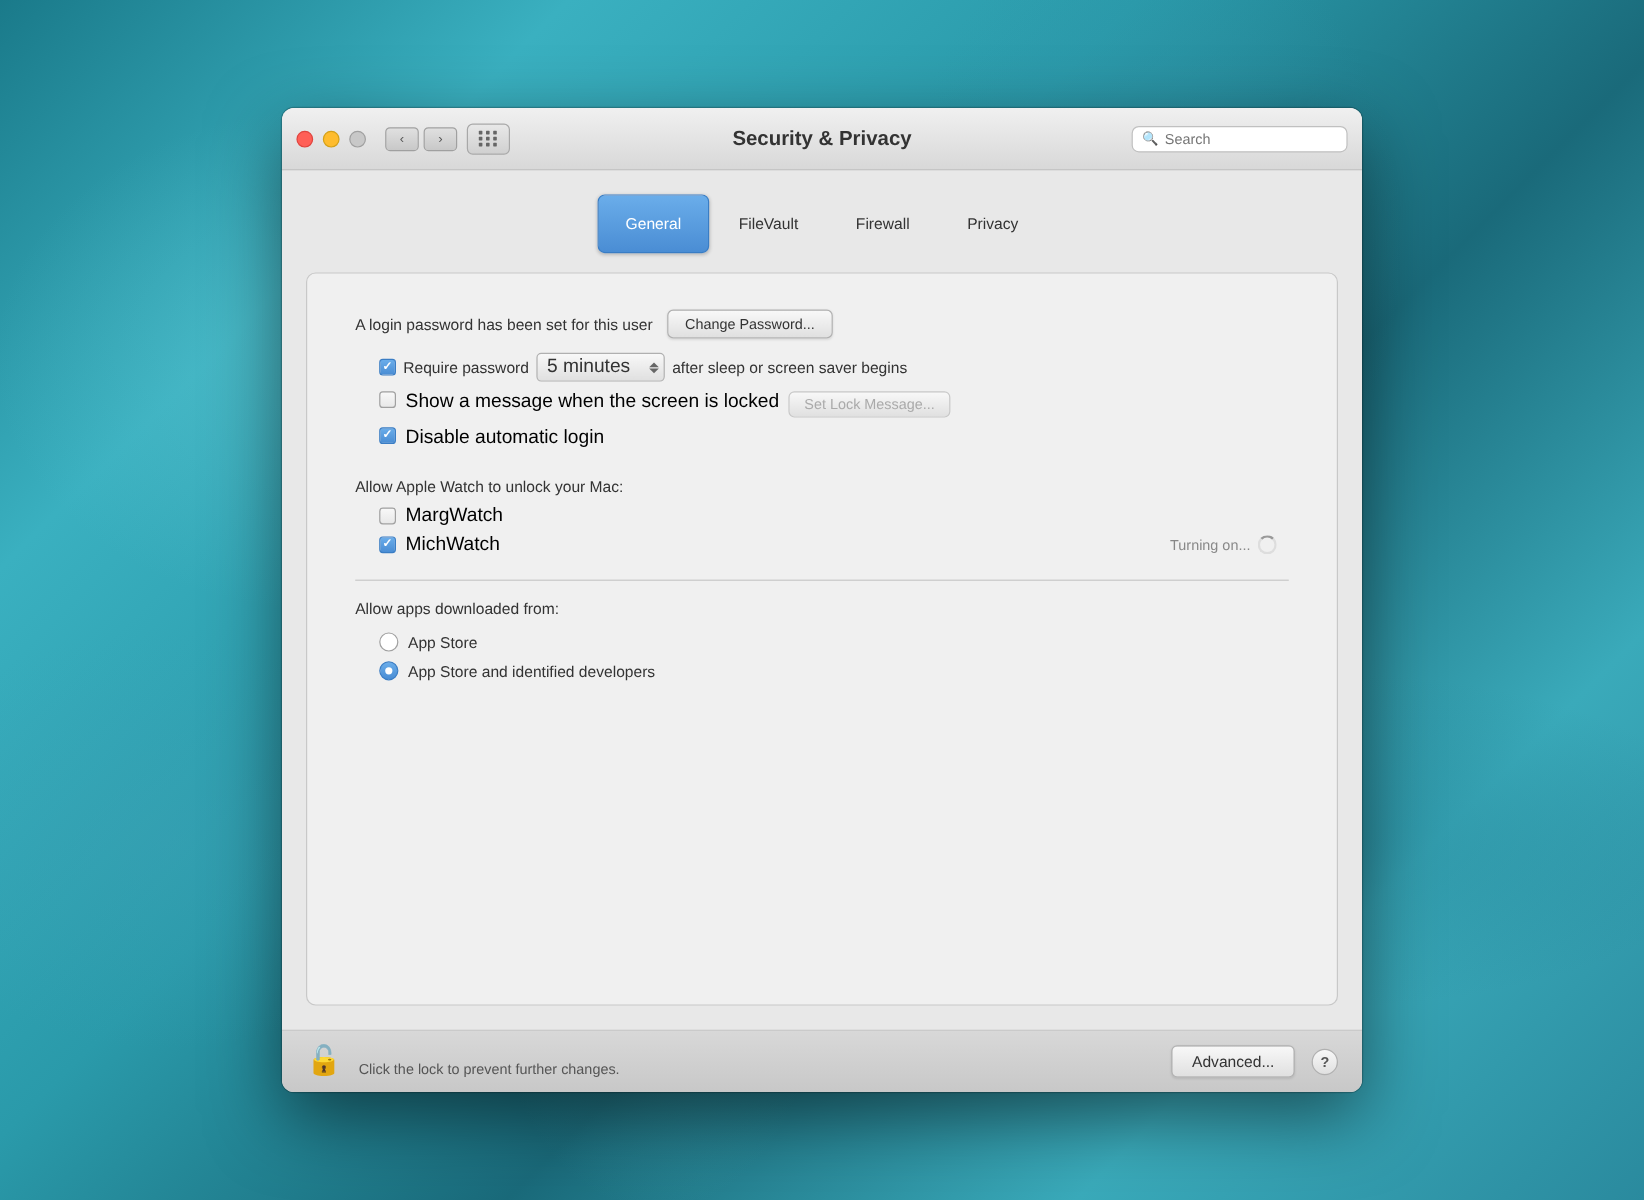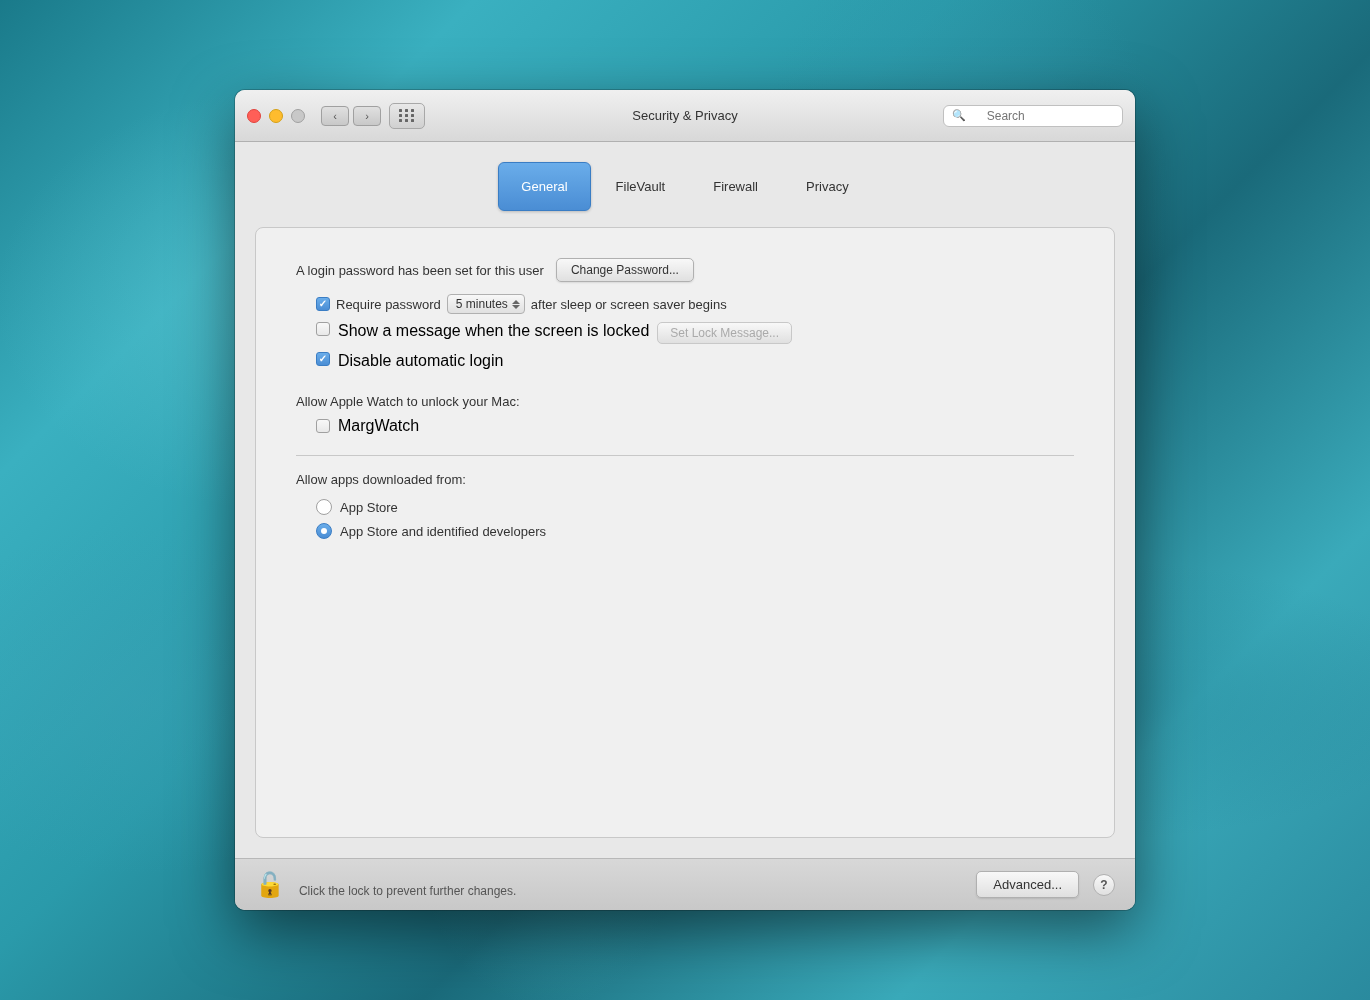--- a/index.html
+++ b/index.html
@@ -113,22 +113,22 @@
       width: 3px;
       height: 3px;
       background: #666;
       border-radius: 0.5px;
     }
 
     .titlebar-title {
       position: absolute;
       left: 50%;
       transform: translateX(-50%);
-      font-size: 13px;
-      font-weight: 400;
+      font-size: 17px;
+      font-weight: 700;
       color: #333;
     }
 
     .search-box {
       margin-left: auto;
       display: flex;
       align-items: center;
       background: white;
       border: 1px solid #c0c0c0;
       border-radius: 6px;
@@ -137,21 +137,20 @@
       gap: 5px;
     }
 
     .search-box input {
       border: none;
       outline: none;
       font-size: 12px;
       color: #333;
       background: transparent;
       width: 100%;
-      margin-left: 16px;
     }
 
     .search-icon-small {
       color: #999;
       font-size: 11px;
     }
 
     
     .content {
       flex: 1;
@@ -261,24 +260,24 @@
     }
 
     
     .dropdown {
       display: inline-flex;
       align-items: center;
       background: linear-gradient(to bottom, #f8f8f8, #e0e0e0);
       border: 1px solid #b0b0b0;
       border-radius: 4px;
       padding: 2px 4px 2px 8px;
-      font-size: 12px;
-      color: #333;
-      cursor: pointer;
-      gap: 4px;
+      font-size: 16px;
+      color: #333;
+      cursor: pointer;
+      gap: 16px;
     }
 
     .dropdown-arrow {
       display: flex;
       flex-direction: column;
       gap: 1px;
     }
 
     .dropdown-arrow span {
       display: block;
@@ -547,20 +546,30 @@
       <div class="watch-section">
         <div class="watch-label">Allow Apple Watch to unlock your Mac:</div>
 
         <div class="watch-row">
           <div class="watch-left">
             <div class="cb unchecked"></div>
             <span>MargWatch</span>
           </div>
         </div>
 
+        <div class="watch-row">
+          <div class="watch-left">
+            <div class="cb checked"></div>
+            <span>MichWatch</span>
+          </div>
+          <div class="turning-on">
+            <span>Turning on...</span>
+            <div class="spinner"></div>
+          </div>
+        </div>
       </div>
 
       <div class="divider"></div>
 
       <div class="section">
         <div class="downloads-label">Allow apps downloaded from:</div>
 
         <div class="radio-row">
           <div class="radio-btn"></div>
           <label>App Store</label>

